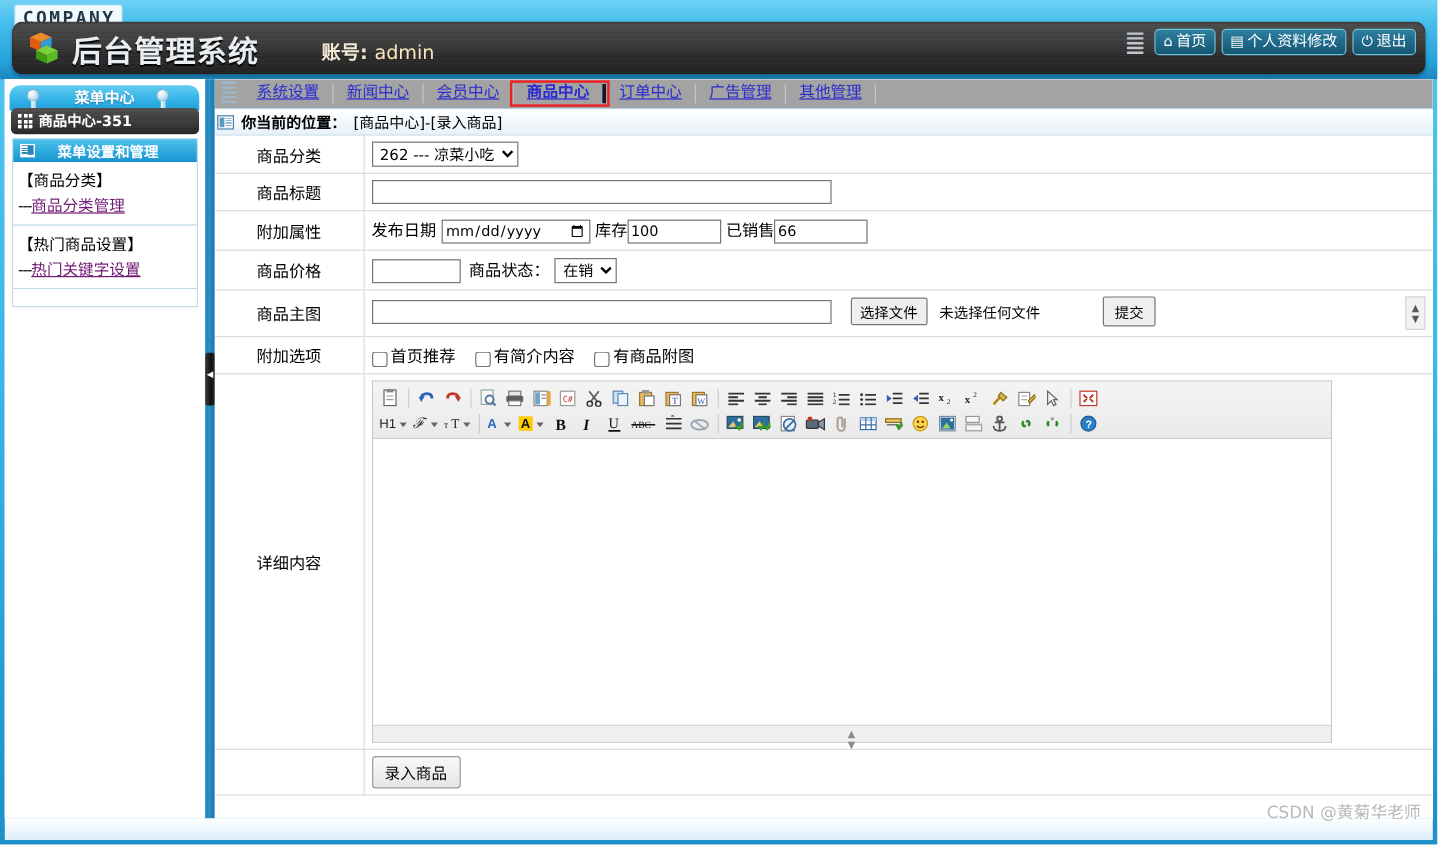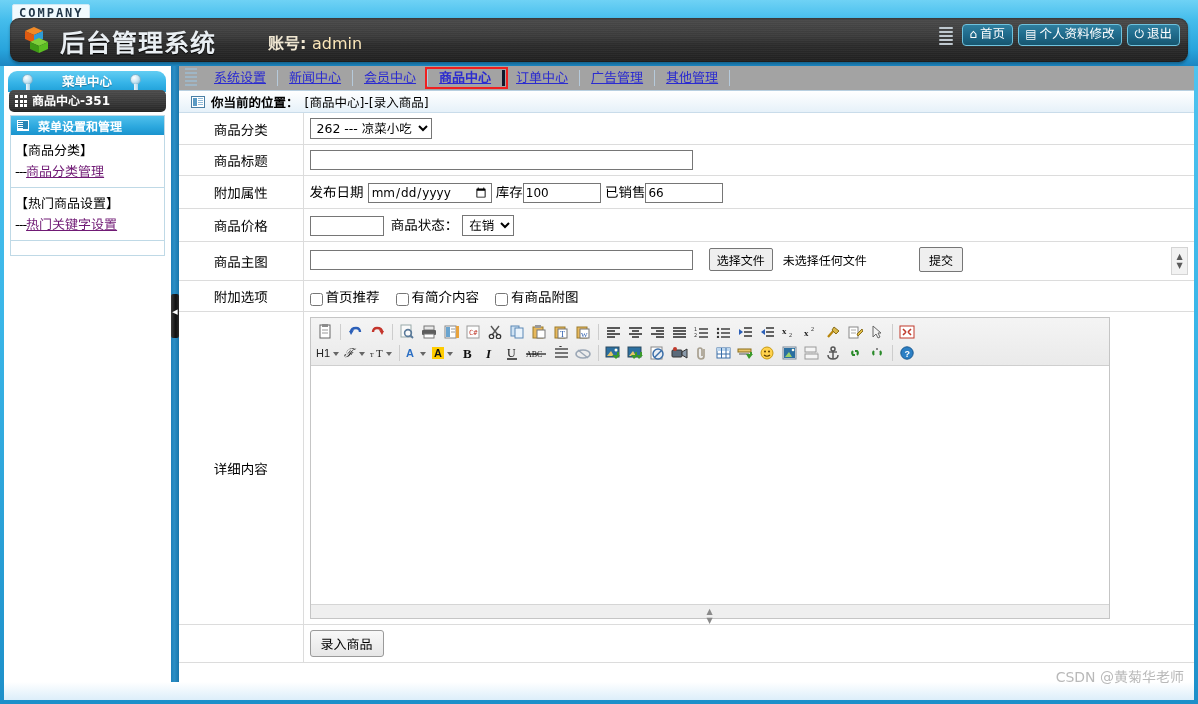--- a/index.html
+++ b/index.html
@@ -36,21 +36,21 @@
     position: absolute;
     left: 0; top: 0; width: 1198px; height: 66px;
     background: linear-gradient(to bottom, #6fd2f5 0%, #45bdec 30%, #28a4dc 75%, #1b86c2 100%);
   }
   .company-tag {
     position: absolute; left: 12px; top: 4px;
     border: 1px solid #cfe9f5;
     border-radius: 2px;
     background: #f1fafe;
     color: #23384a;
-    font-size: 12px;
+    font-size: 15px;
     font-weight: bold;
     letter-spacing: 2px;
     padding: 1px 5px 1px 6px;
     font-family: "DejaVu Sans Mono", "Liberation Mono", monospace;
   }
   .header-bar {
     position: absolute;
     left: 10px; top: 18px; right: 10px; height: 44px;
     background:
       repeating-linear-gradient(to bottom, rgba(255,255,255,0.035) 0px, rgba(255,255,255,0.035) 1px, rgba(0,0,0,0) 1px, rgba(0,0,0,0) 2px),
@@ -144,21 +144,21 @@
   .dots-icon i { display:block; width:3px; height:3px; background:#ffffff; }
   .menu-body {
     position: absolute; left: 6px; top: 49px; width: 155px;
     border: 1px solid #bfd9e6;
     background: #ffffff;
   }
   .menu-body-head {
     height: 19px;
     background: linear-gradient(to bottom, #4fc0ec 0%, #2aa6dd 60%, #1b93cd 100%);
     color: #ffffff; font-size: 12px; font-weight: bold;
-    display: flex; align-items: center; gap: 9px; padding-left: 6px;
+    display: flex; align-items: center; gap: 19px; padding-left: 6px;
   }
   .panel-icon { display:inline-block; width: 12px; height: 11px; border: 1.5px solid #ffffff; background: #ffffff;
     position: relative; }
   .panel-icon::before { content:""; position:absolute; left:0; top:0; width:5px; height:8px;
     background: repeating-linear-gradient(to bottom, #2a86b4 0, #2a86b4 1px, #ffffff 1px, #ffffff 2px); }
   .panel-icon::after { content:""; position:absolute; right:0; top:0; width:5px; height:8px; background:#2a86b4; }
   .menu-group {
     border-bottom: 1px solid #bfd9e6;
     padding: 3px 0 6px 0;
   }
@@ -211,21 +211,21 @@
     white-space: nowrap;
   }
   .tab.sel { outline: 2px solid #ef2020; outline-offset: 1px; border-right: 3px solid #0f172a; font-weight: bold; }
 
   
   .crumb {
     height: 22px;
     background: linear-gradient(to bottom, #ffffff 0%, #e6f1f9 100%);
     border-bottom: 1px solid #c9dcea;
     display: flex; align-items: center; gap: 6px;
-    padding-left: 12px;
+    padding-left: 2px;
     font-size: 12.5px; color: #000000;
   }
   .crumb b { font-weight: bold; }
   .crumb .loc { font-weight: normal; }
   .crumb-icon {
     width: 14px; height: 12px; border: 1px solid #4a7fa5; background: #ffffff; position: relative; flex: none;
   }
   .crumb-icon::before { content:""; position:absolute; left:1px; top:1px; width:4px; height:8px; background:#5a9ac4; }
   .crumb-icon::after { content:""; position:absolute; left:6px; top:1px; right:1px; height:8px;
     background: repeating-linear-gradient(to bottom, #8fb9d6 0, #8fb9d6 1px, #ffffff 1px, #ffffff 2px); }

